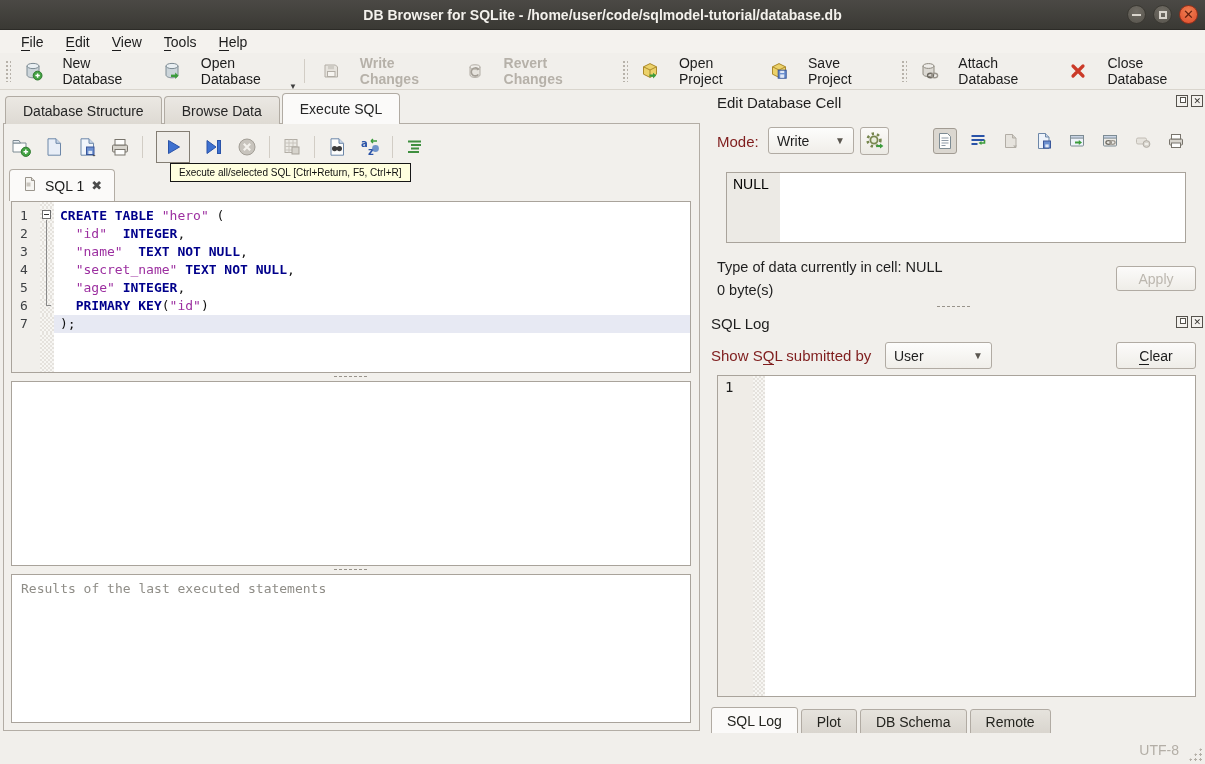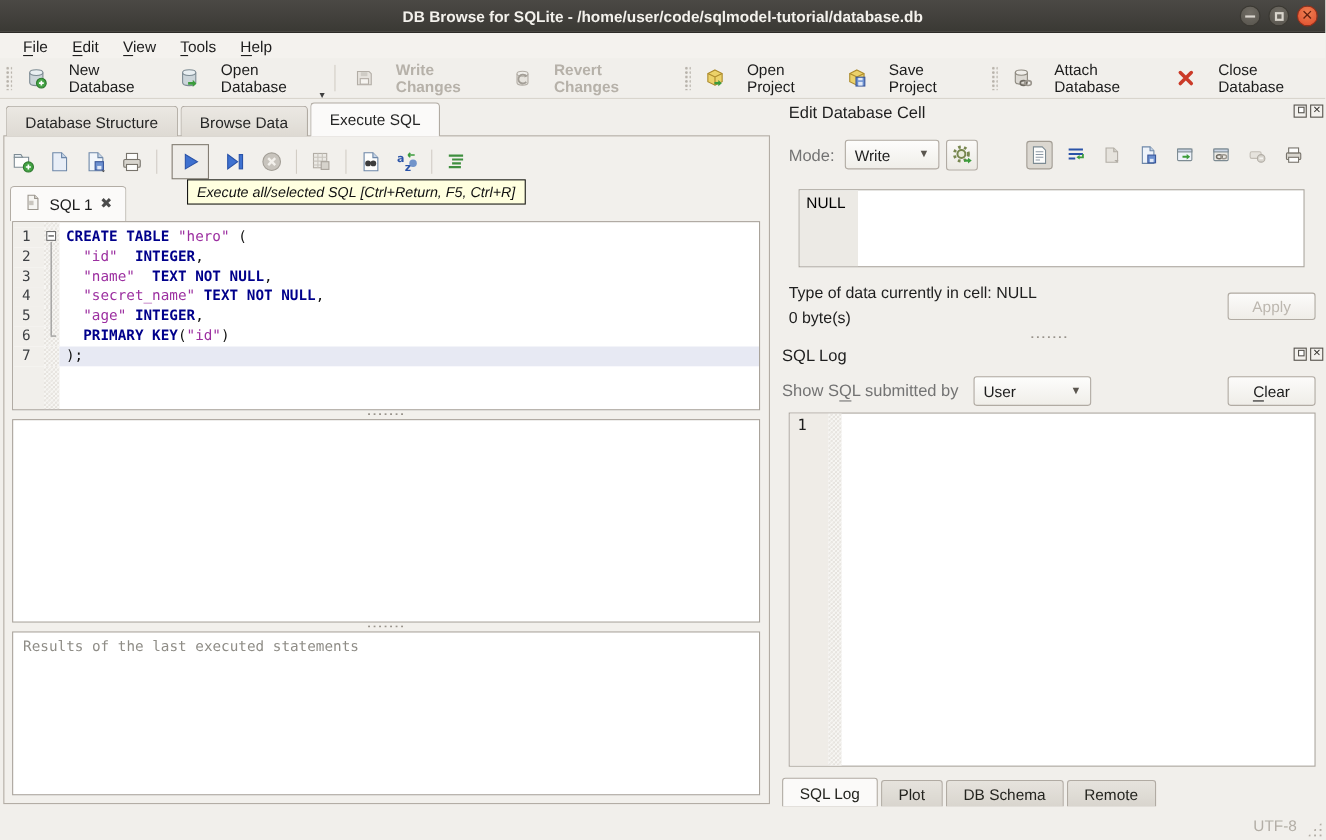--- a/index.html
+++ b/index.html
@@ -51,21 +51,21 @@
   
   .left-frame{ position:absolute; left:3px; top:123px; width:697px; height:608px;
     background:#f2f0ec; border:1px solid #b3ada5; z-index:1; }
 
   .sql-toolbar{ position:absolute; left:6px; top:5px; height:36px; display:flex; align-items:center; gap:11px; }
   .sic{ width:22px; height:22px; display:inline-flex; }
   .playbox{ width:34px; height:32px; border:1px solid #837d73; display:flex; align-items:center; justify-content:center; background:#efede9; margin:0 2px; }
   .ssep{ width:1px; height:22px; background:#d2cdc5; }
 
   .tooltip{ position:absolute; left:166px; top:39px; z-index:20;
-    background:#ffffdf; border:1px solid #161616; padding:3px 8px; font-size:13px; color:#111; white-space:nowrap;font-style:italic; }
+    background:#ffffdf; border:1px solid #161616; padding:3px 8px; font-size:10px; color:#111; white-space:nowrap; }
 
   .sqltab-row{ position:absolute; left:5px; top:45px; height:32px; display:flex; align-items:flex-end; z-index:5; }
   .stab{ height:32px; padding:0 12px; display:flex; align-items:center; gap:7px;
     background:#fbfaf9; border:1px solid #b3ada5; border-bottom:none; border-radius:4px 4px 0 0; font-size:14px; }
   .stab .close-x{ font-size:13px; font-weight:bold; color:#4b4b4b; font-family:"DejaVu Sans",sans-serif; }
 
   
   .editor{ position:absolute; left:7px; top:77px; width:680px; height:172px;
     background:#fff; border:1px solid #a9a39b; font-family:"DejaVu Sans Mono",monospace;
     font-size:13px; overflow:hidden; display:flex; flex-direction:column; }
@@ -95,21 +95,21 @@
   .pane3{ position:absolute; left:7px; top:450px; width:680px; height:149px; background:#fff; border:1px solid #a9a39b;
     font-family:"DejaVu Sans Mono",monospace; font-size:13px; color:#8f8d87; padding:6px 9px; }
 
   
   .right-panel{ position:absolute; left:703px; top:90px; width:502px; height:643px; }
   .dock-title{ position:absolute; font-size:15px; color:#1e1e1e; }
   .dockbtn{ position:absolute; width:12px; height:12px; border:1px solid #55524c; background:#f3f1ed; }
   .dockbtn .inner-sq{ position:absolute; right:1px; top:1px; width:6px; height:6px; border:1px solid #55524c; background:#fff; }
   .dockbtn .dx{ position:absolute; left:1.5px; top:-0.5px; font-size:9px; color:#35332f; font-family:"DejaVu Sans",sans-serif; }
 
-  .field-label{ position:absolute; font-size:15px; color:#737373; }
+  .field-label{ position:absolute; font-size:15px; color:#7f1d1d; }
   .combo{ position:absolute; height:27px; border:1px solid #b1aba3; border-radius:3px;
     background:linear-gradient(#fdfdfc,#f0eee9); display:flex; align-items:center;
     padding:0 8px; font-size:14px; color:#1e1e1e; }
   .combo .arrow{ margin-left:auto; font-size:10px; color:#5a564f; }
   .btn{ position:absolute; height:27px; border:1px solid #b1aba3; border-radius:3px;
     background:linear-gradient(#fcfbfa,#efede8); display:flex; align-items:center; justify-content:center; font-size:14px; }
   .btn.disabled{ color:#bcb7af; }
   .gearbtn{ position:absolute; width:29px; height:28px; border:1px solid #b1aba3; border-radius:3px;
     background:linear-gradient(#fbfaf8,#eceae4); display:flex; align-items:center; justify-content:center; }
 
@@ -147,21 +147,21 @@
     background-image:radial-gradient(#b3aea6 1px, transparent 1.2px); background-size:5px 5px;
     clip-path:polygon(100% 0, 100% 100%, 0 100%); }
   u{ text-decoration:none; border-bottom:1px solid currentColor; }
 </style>
 </head>
 <body>
 
 <div id="window">
 
   <div class="titlebar">
-    <span class="title-text">DB Browse for SQLite - /home/user/code/sqlmodel-tutorial/database.db</span>
+    <span class="title-text">DB Browser for SQLite - /home/user/code/sqlmodel-tutorial/database.db</span>
     <div class="winbtns">
       <div class="winbtn">
           <span class="bar"></span>
         </div>
       <div class="winbtn">
           <span class="sq"></span>
         </div>
       <div class="winbtn close">
           <span class="x">✕</span>
         </div>

